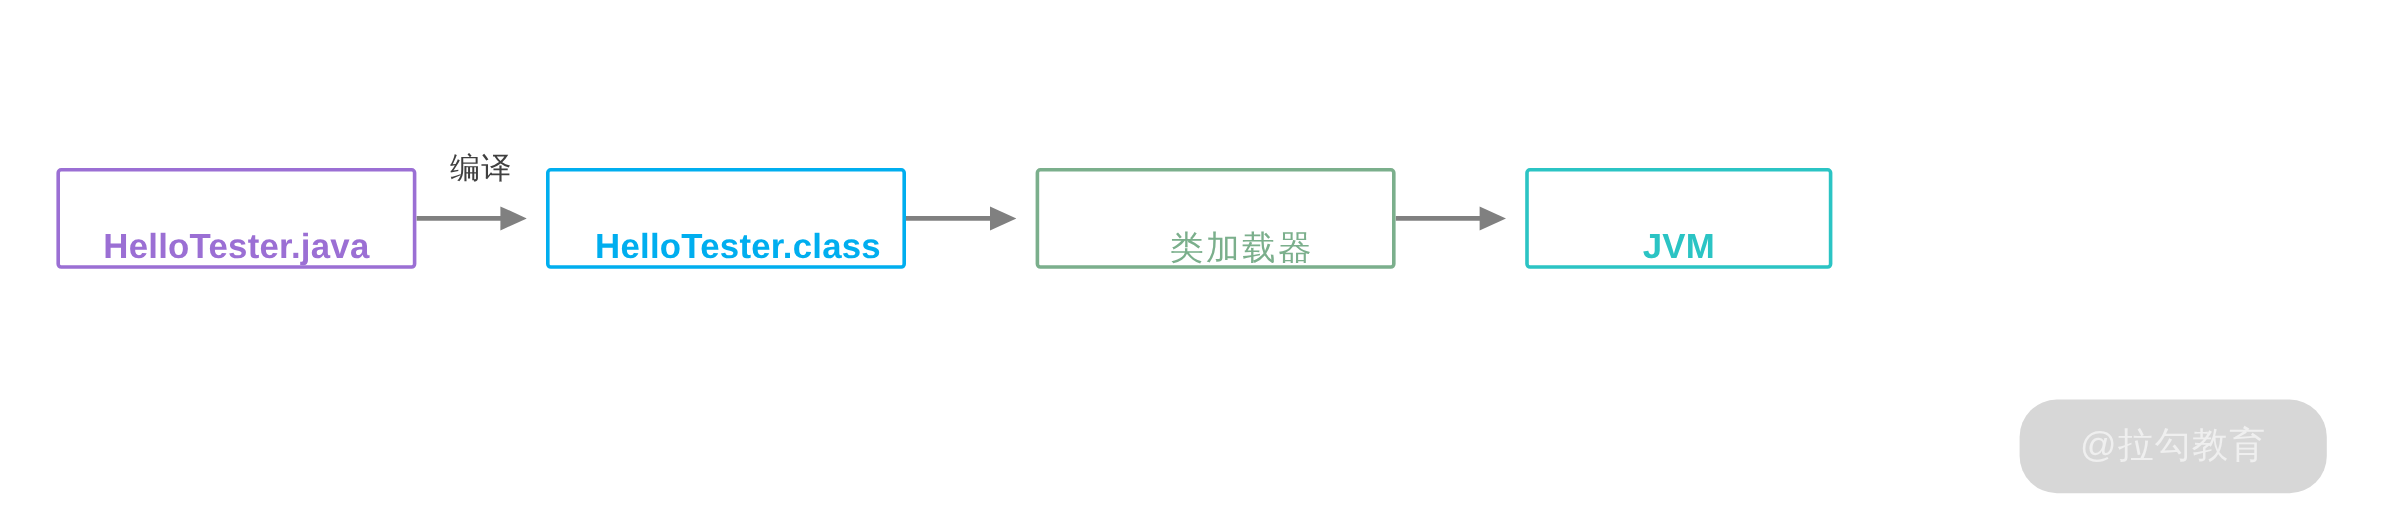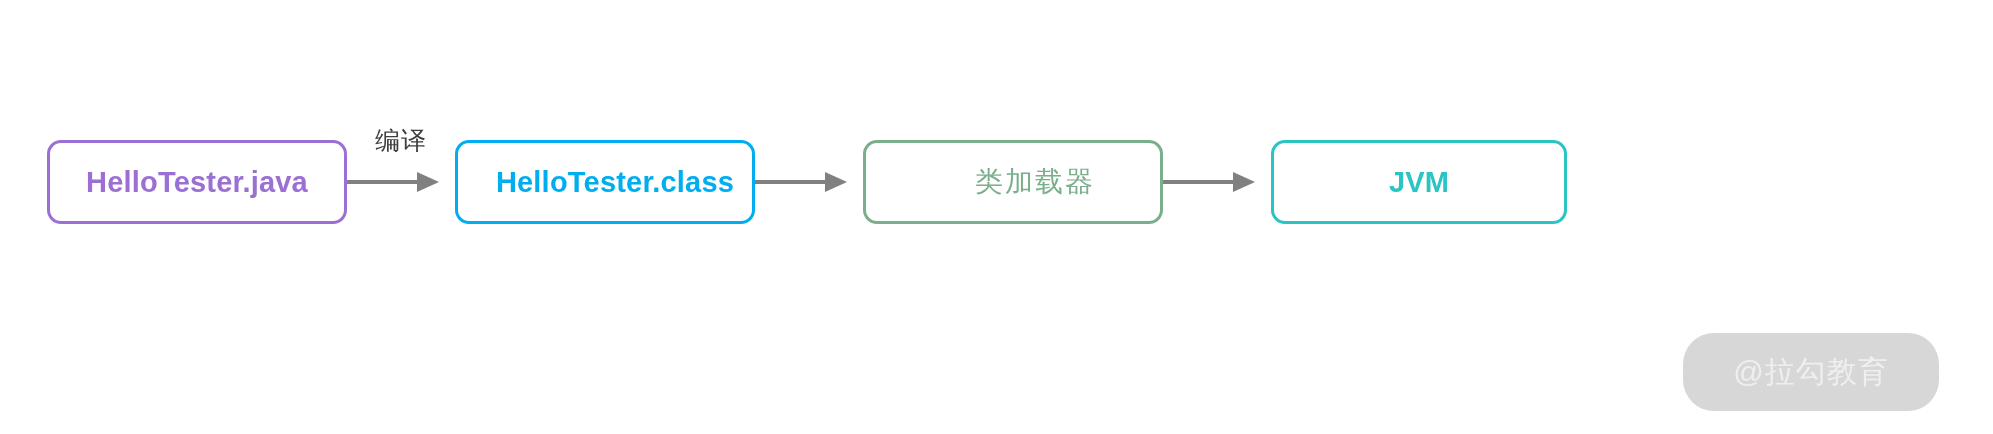--- a/index.html
+++ b/index.html
@@ -31,26 +31,26 @@
     width: 1472px;
     height: 84px;
     display: flex;
     flex-direction: row;
     align-items: center;
   }
 
   .node {
     box-sizing: border-box;
     height: 84px;
-    border-radius: 14px;
+    border-radius: 4px;
     border-style: solid;
     border-width: 3px;
     background: #ffffff;
     display: flex;
-    align-items: center;
+    align-items: flex-end;
     justify-content: center;
     flex: 0 0 auto;
   }
 
   .node-label {
     font-size: 29px;
     font-weight: 700;
     letter-spacing: 0.2px;
     white-space: nowrap;
     line-height: 1;
@@ -59,21 +59,21 @@
   .node-cjk .node-label {
     font-weight: 500;
     font-size: 28px;
     letter-spacing: 2px;
   }
 
   
   .node-java  { width: 300px; }
   .node-class { width: 300px; padding-left: 20px; }
   .node-loader{ width: 300px; }
-  .node-jvm   { width: 296px; }
+  .node-jvm   { width: 256px; }
 
   
   .connector {
     position: relative;
     flex: 0 0 auto;
     height: 84px;
     display: flex;
     align-items: center;
     justify-content: center;
     padding-left: 16px;

